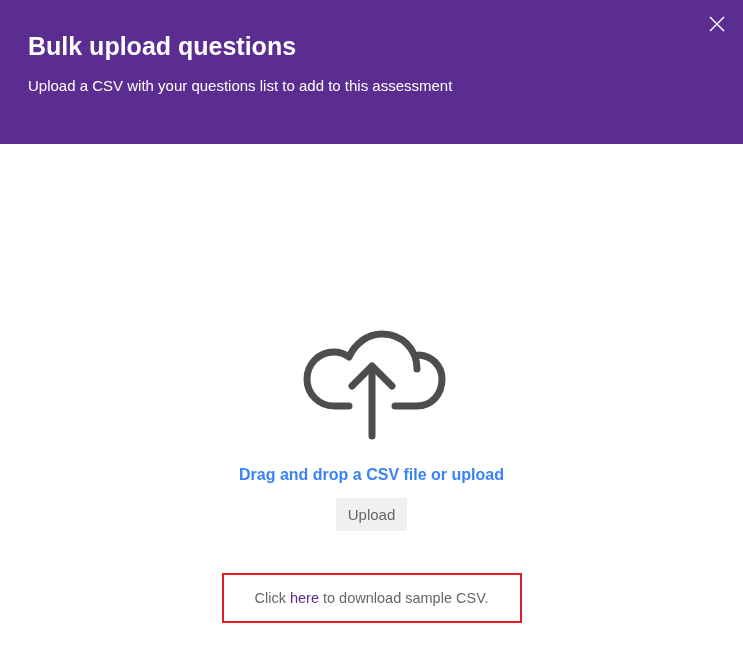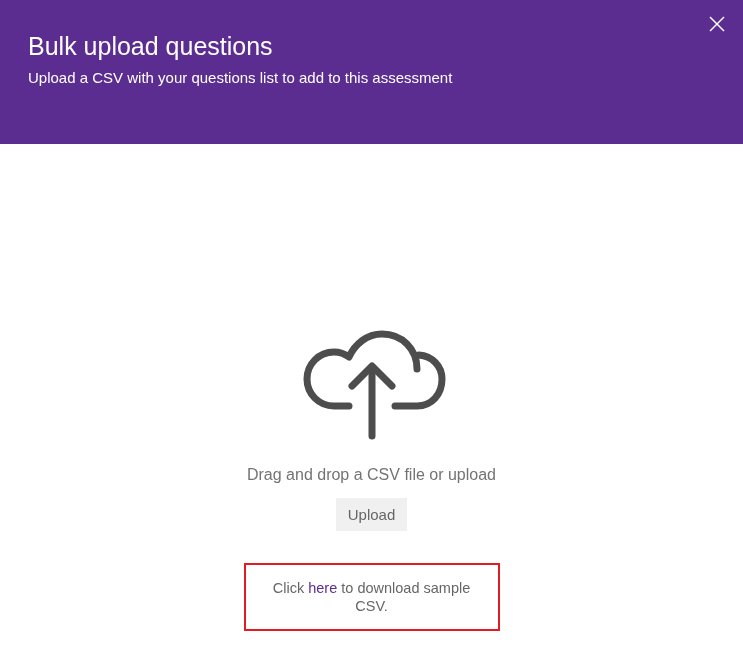--- a/index.html
+++ b/index.html
@@ -16,22 +16,22 @@
     }
     .header {
       background: #5c2d91;
       color: #ffffff;
       padding: 32px 28px 24px 28px;
       position: relative;
       height: 144px;
     }
     .header-title {
       font-size: 25px;
-      font-weight: 400;
-      margin-bottom: 8px;
+      font-weight: 700;
+      margin-bottom: 16px;
     }
     .header-subtitle {
       font-size: 15px;
       font-weight: 300;
     }
     .close-btn {
       position: absolute;
       top: 12px;
       right: 14px;
       width: 24px;
@@ -49,38 +49,38 @@
       padding-top: 170px;
       display: flex;
       flex-direction: column;
       align-items: center;
     }
     .cloud-upload-icon {
       margin-bottom: 18px;
     }
     .drag-text {
       font-size: 16px;
-      color: #737373;
-      font-weight: 400;
+      color: #3b82f6;
+      font-weight: 700;
       margin-bottom: 14px;
     }
     .upload-btn {
       background: #f0f0f0;
       border: none;
       padding: 8px 12px;
       font-size: 15px;
       color: #666666;
       cursor: pointer;
       font-family: inherit;
     }
     .download-box {
-      margin-top: 32px;
+      margin-top: 42px;
       border: 2.5px solid #e31b23;
       padding: 14px 24px;
-      width: 256px;
+      width: 300px;
       text-align: center;
     }
     .download-text {
       font-size: 14.5px;
       color: #666666;
     }
     .download-link {
       color: #5c2d91;
       cursor: pointer;
     }

